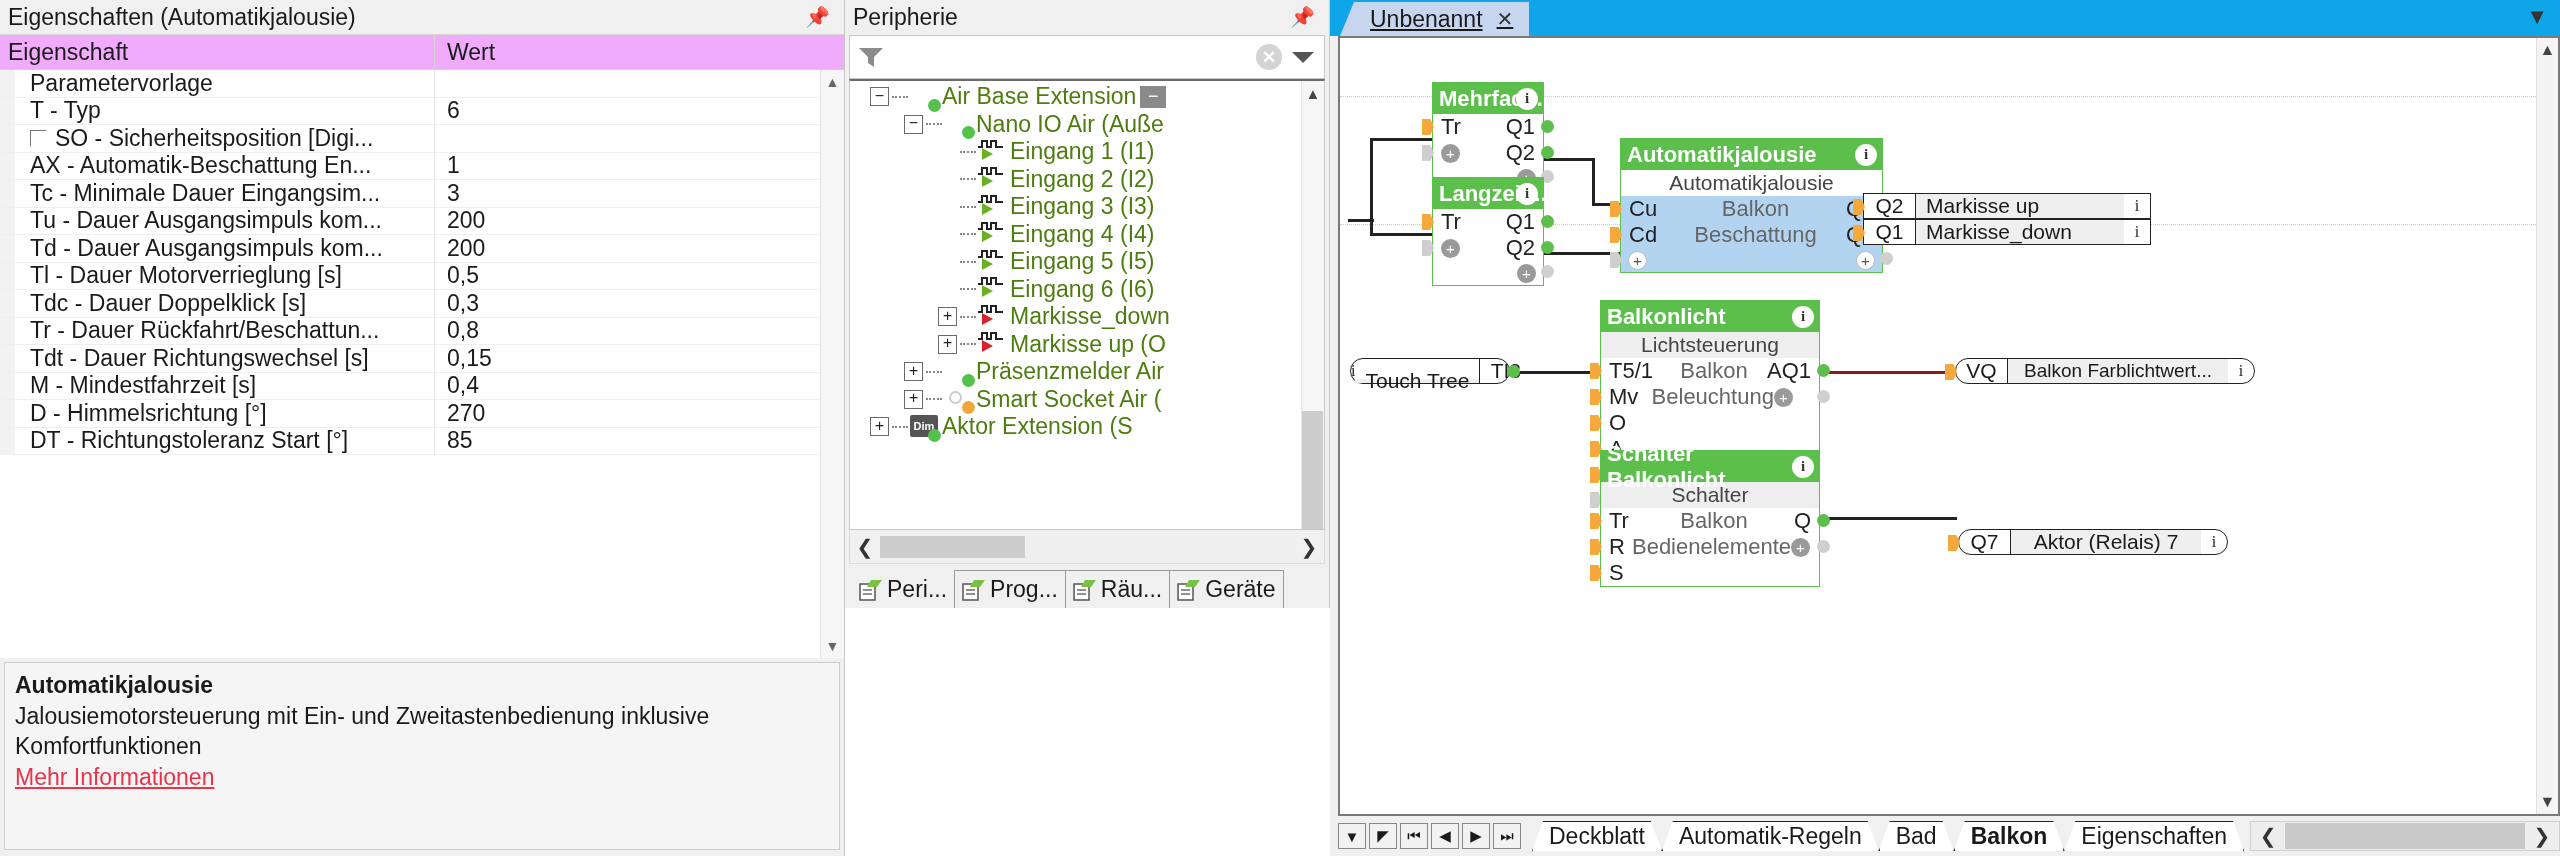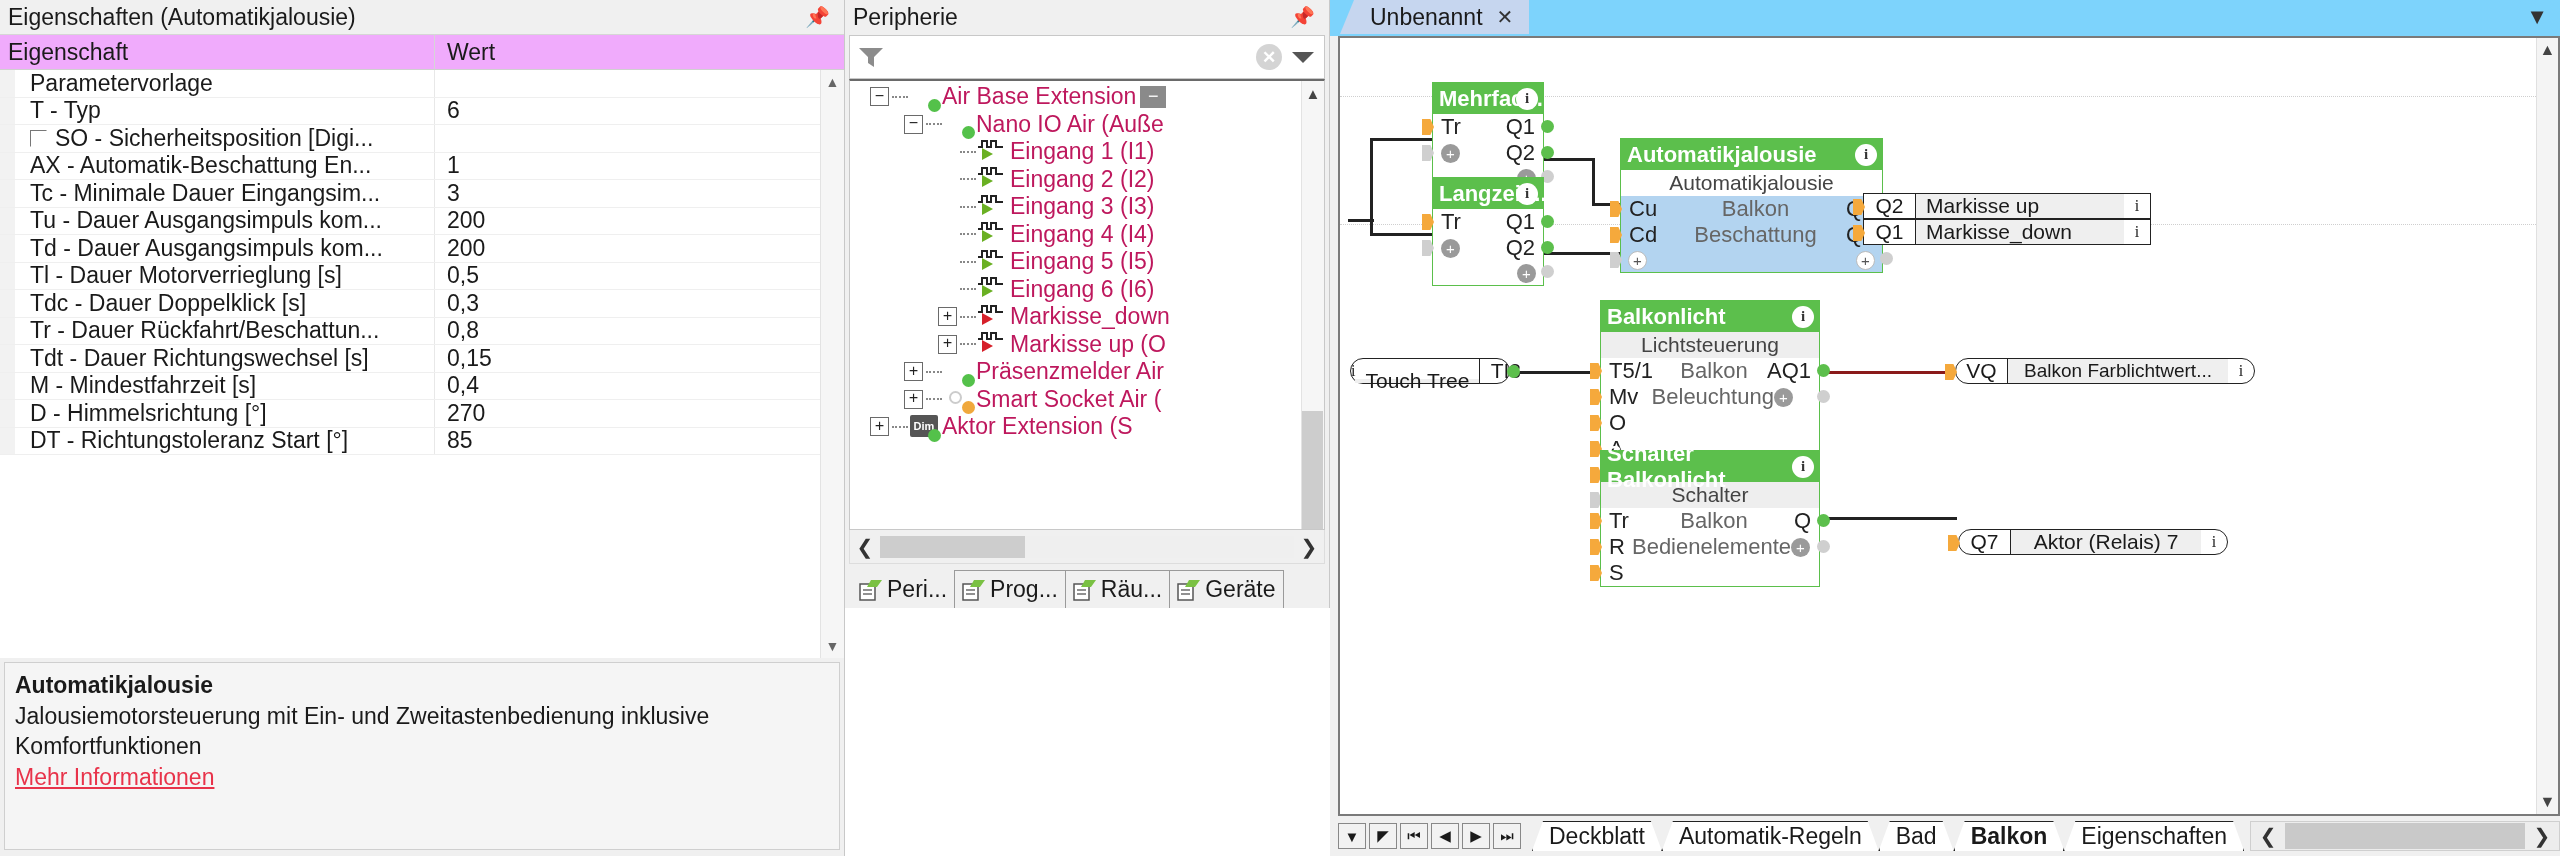--- a/index.html
+++ b/index.html
@@ -115,21 +115,21 @@
   }
   .tree-inner { position:absolute; inset: 2px 24px 0 0; }
   .tnode { height: 27.5px; display:flex; align-items:center; white-space:nowrap; position:relative;}
   .exp {
     width: 19px; height: 19px; border: 1px solid #6a6a6a; background:#fff;
     display:inline-flex; align-items:center; justify-content:center;
     font-size: 16px; line-height: 1; color: #222; margin-right: 3px; flex: none;
     font-family: "Liberation Mono", monospace;
   }
   .dots { width: 16px; border-top: 2px dotted #888; height:1px; margin-right:2px; flex:none;}
-  .tlabel { font-size: 23px; margin-left: 5px; color:#be185d; }
+  .tlabel { font-size: 23px; margin-left: 5px; color:#4d7c0f; }
   .ic { position: relative; width: 27px; height: 24px; flex:none; }
   .ic .dot { position:absolute; right:-4px; bottom:-3px; width:13px;height:13px;border-radius:50%; }
   .dot-green { background:#54c14a; }
   .dot-orange { background:#f0a83c; }
   .ic-module { width:27px;height:22px;background:#555; border-radius:2px; position:relative;}
   .ic-module:before{content:'';position:absolute;left:0;right:0;top:4px;height:3px;background:#fff;}
   .ic-module:after{content:'';position:absolute;left:0;right:0;bottom:4px;height:3px;background:#fff;}
   .ic-circle { width:24px;height:24px;background:#3a3a3a;border-radius:50%; position:relative;}
   .ic-circle:after{content:'';position:absolute;left:6px;right:6px;top:50%;height:3px;background:#fff;}
   .ic-in { width:27px;height:22px;position:relative;}
@@ -165,21 +165,21 @@
   .ttab {
     height: 38px; display:flex; align-items:center; gap:4px;
     padding: 0 7px; font-size: 23px; border:1px solid #9a9a9a; border-bottom:none;
     background:#f0f0f0; margin-right:-1px; white-space:nowrap;
   }
   .ttab.active { background:#f0f0f0; border-color:transparent; }
   .tabicon { width:24px;height:22px; position:relative; display:inline-block;}
 
   
   .canvas-panel { flex:1; height:856px; display:flex; flex-direction:column; background:#f0f0f0; position:relative;}
-  .tabbar { height: 36px; min-height:36px; background:#7dd3fc; display:flex; position:relative;}
+  .tabbar { height: 36px; min-height:36px; background:#0ea5e9; display:flex; align-items:flex-end; position:relative;text-decoration:underline;}
   .doc-tab {
     height: 34px; background:#c6d6ef; display:flex; align-items:center; gap: 14px;
     padding: 0 16px 0 30px; margin-left: 10px; font-size:23px;
     clip-path: polygon(14px 0, 100% 0, 100% 100%, 0 100%);
   }
   .doc-tab .x { font-size: 20px; color:#333; }
   .tabbar .collapse-all { position:absolute; right:12px; top:4px; font-size:22px; color:#333;}
   .canvas-wrap { flex:1; margin: 0 0 0 8px; border:2px solid #7a7a7a; background:#fff; position:relative; overflow:hidden;}
   .canvas { position:absolute; inset:0 22px 0 0; background:#fff; overflow:hidden;}
   .guide { position:absolute; left:0; right:0; height:0; border-top:1px dotted #cfcfcf;}

